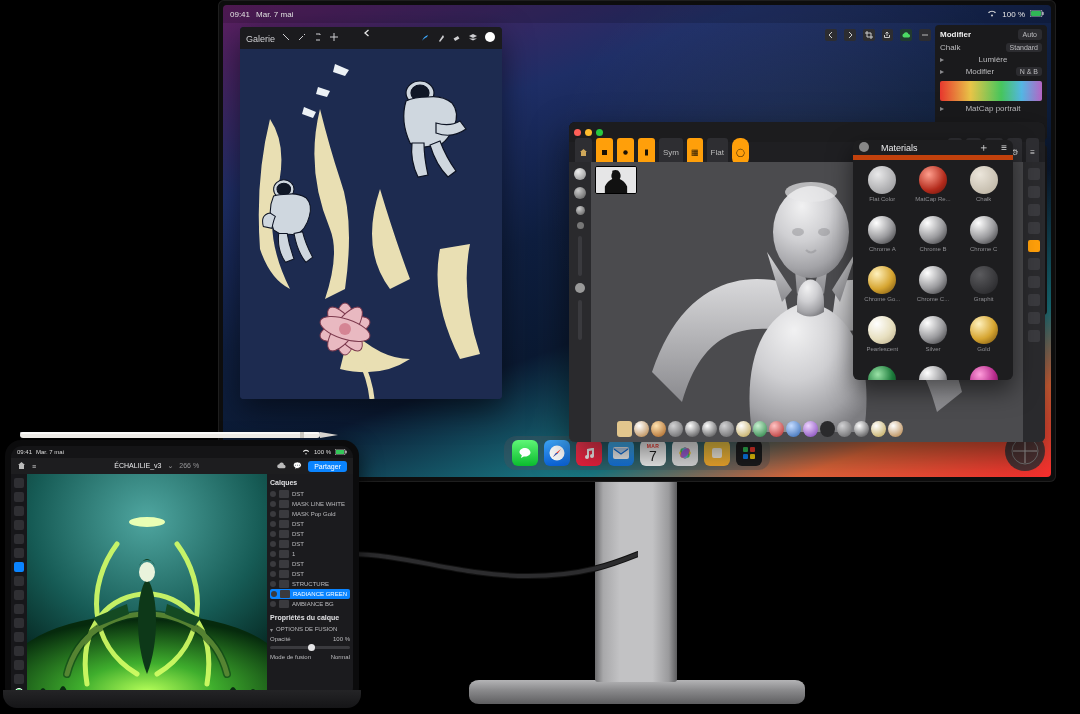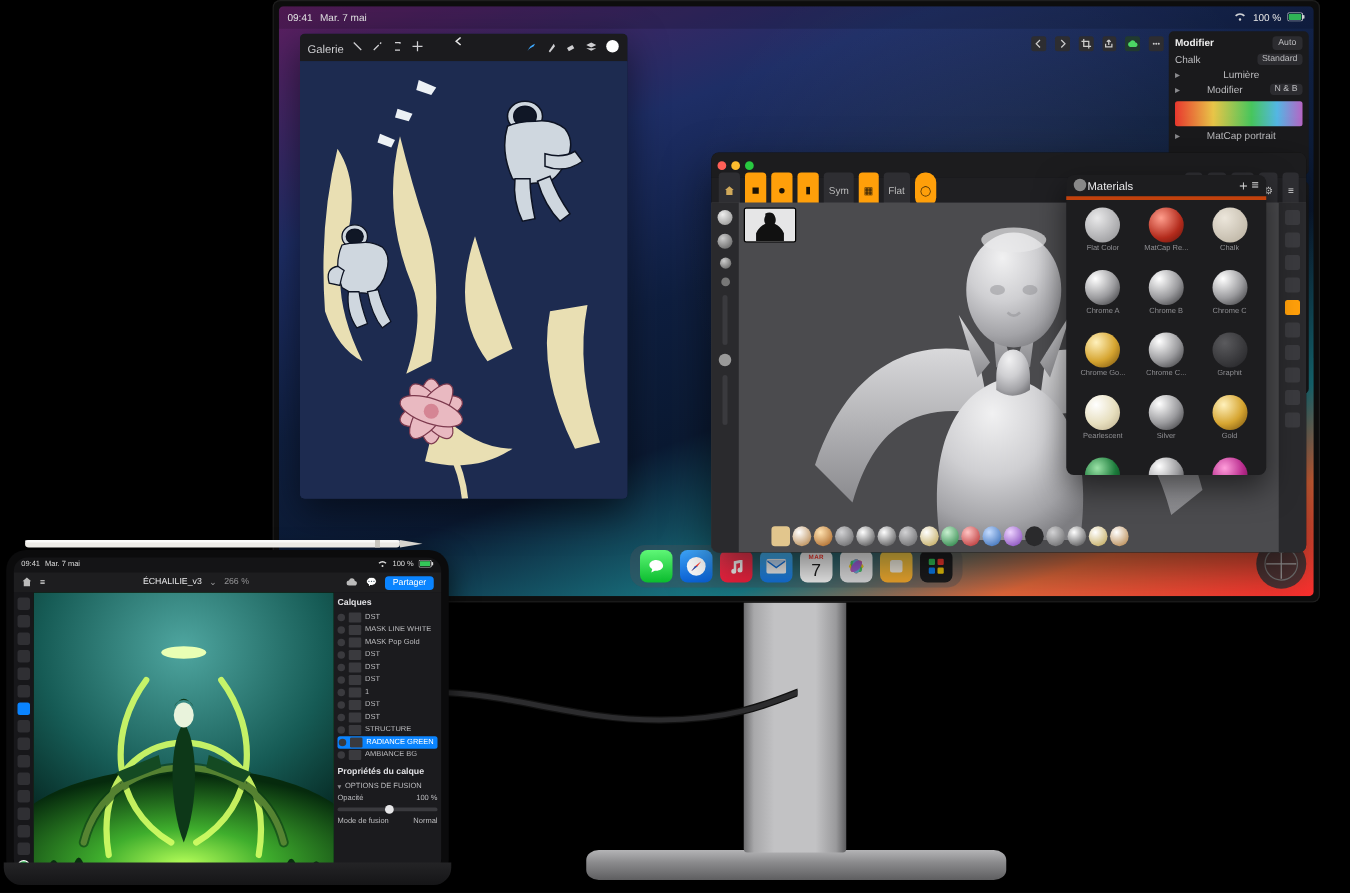--- a/index.html
+++ b/index.html
@@ -191,22 +191,22 @@
   .materials {
     position:absolute; right:38px; top:135px;
     width:160px; height:240px;
     background:#1d1d1f; border-radius:6px;
     box-shadow:0 10px 24px rgba(0,0,0,.55);
     z-index:6;
     display:flex; flex-direction:column;
     font-size:8px;
   }
   .materials .mhdr {
-    height:20px; display:flex; align-items:center; gap:1px; padding:0 6px;
-    border-bottom:3px solid #c2410c;
+    height:20px; display:flex; align-items:center; gap:12px; padding:0 6px;
+    border-bottom:5px solid #c2410c;
   }
   .materials .title { font-size:9px; color:#eaeaec; }
   .materials .grid {
     flex:1; display:grid; grid-template-columns:repeat(3,1fr);
     grid-auto-rows:46px; gap:4px; padding:6px; overflow:hidden;
   }
   .materials .cell { display:flex; flex-direction:column; align-items:center; gap:2px; }
   .materials .ball { width:28px; height:28px; border-radius:50%; }
   .materials .lbl { font-size:6px; color:#8e8e92; text-align:center; white-space:nowrap; overflow:hidden; text-overflow:ellipsis; max-width:44px;}
 

